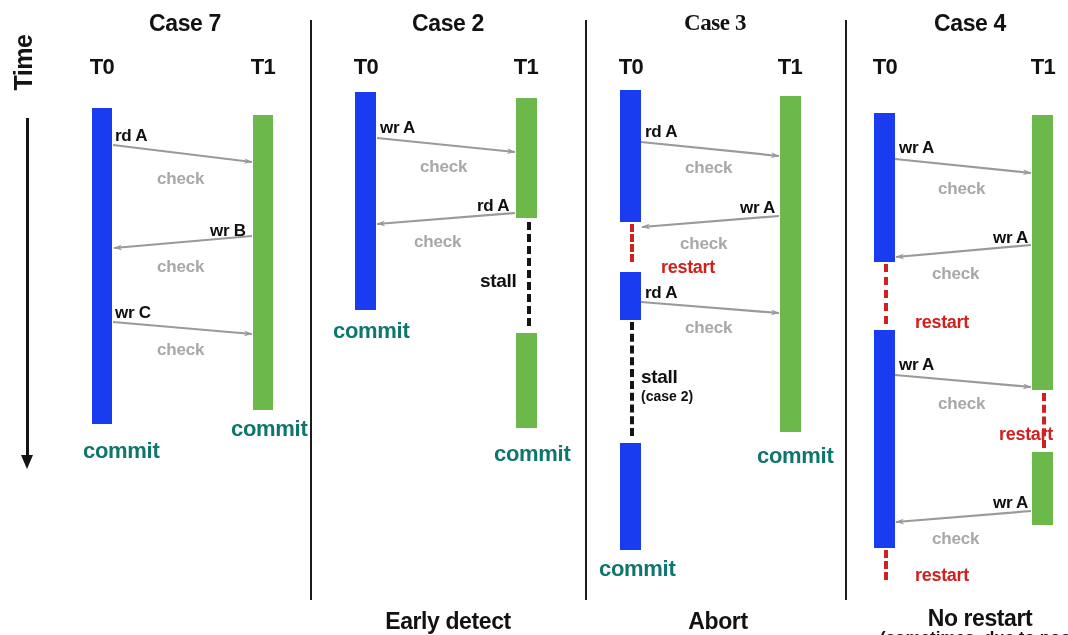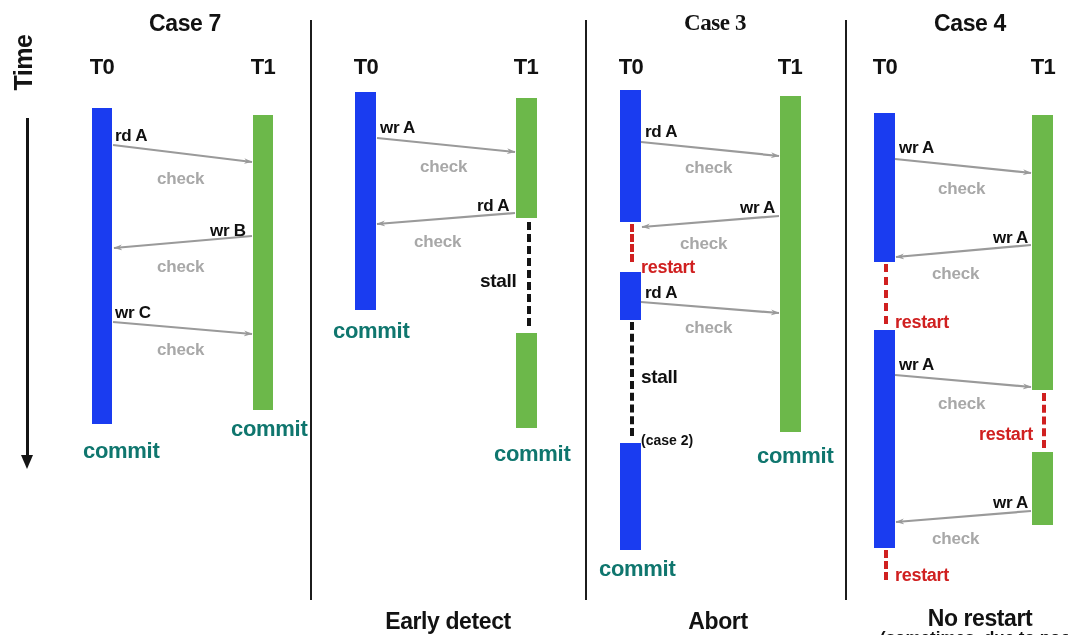--- a/index.html
+++ b/index.html
@@ -140,20 +140,21 @@
     white-space: nowrap;
     letter-spacing: -0.3px;
   }
   .restart-label {
     position: absolute;
     font-size: 18px;
     font-weight: bold;
     color: #d02020;
     white-space: nowrap;
     letter-spacing: -0.3px;
+    margin-left: 20px;
   }
   .stall-label {
     position: absolute;
     font-size: 19px;
     font-weight: bold;
     color: #101010;
     white-space: nowrap;
     letter-spacing: -0.3px;
   }
   .stall-sub {
@@ -197,20 +198,21 @@
   <div class="op-label" style="left:210px; top:221px;">wr B</div>
   <div class="check-label" style="left:157px; top:257px;">check</div>
 
   <div class="op-label" style="left:115px; top:303px;">wr C</div>
   <div class="check-label" style="left:157px; top:340px;">check</div>
 
   <div class="commit-label" style="left:83px; top:438px;">commit</div>
   <div class="commit-label" style="left:231px; top:416px;">commit</div>
 
 
+  <div class="case-title" style="left:378px; width:140px;">Case 2</div>
   <div class="thread-head" style="left:336px; top:54px;">T0</div>
   <div class="thread-head" style="left:496px; top:54px;">T1</div>
 
   <div class="bar bar-t0" style="left:355px; top:92px; width:21px; height:218px;"></div>
   <div class="bar bar-t1" style="left:516px; top:98px; width:21px; height:120px;"></div>
   <div class="dash dash-stall" style="left:527px; top:222px; height:104px;"></div>
   <div class="bar bar-t1" style="left:516px; top:333px; width:21px; height:95px;"></div>
 
   <div class="op-label" style="left:380px; top:118px;">wr A</div>
   <div class="check-label" style="left:420px; top:157px;">check</div>
@@ -242,21 +244,21 @@
 
   <div class="op-label" style="left:740px; top:198px;">wr A</div>
   <div class="check-label" style="left:680px; top:234px;">check</div>
 
   <div class="restart-label" style="left:641px; top:257px;">restart</div>
 
   <div class="op-label" style="left:645px; top:283px;">rd A</div>
   <div class="check-label" style="left:685px; top:318px;">check</div>
 
   <div class="stall-label" style="left:641px; top:366px;">stall</div>
-  <div class="stall-sub" style="left:641px; top:388px;margin-top:44px;">(case 2)</div>
+  <div class="stall-sub" style="left:641px; top:388px;">(case 2)</div>
 
   <div class="commit-label" style="left:599px; top:556px;">commit</div>
   <div class="commit-label" style="left:757px; top:443px;">commit</div>
 
   <div class="outcome" style="left:648px; width:140px; top:608px;">Abort</div>
 
   <div class="case-title" style="left:900px; width:140px;">Case 4</div>
   <div class="thread-head" style="left:855px; top:54px;">T0</div>
   <div class="thread-head" style="left:1013px; top:54px;">T1</div>
 

